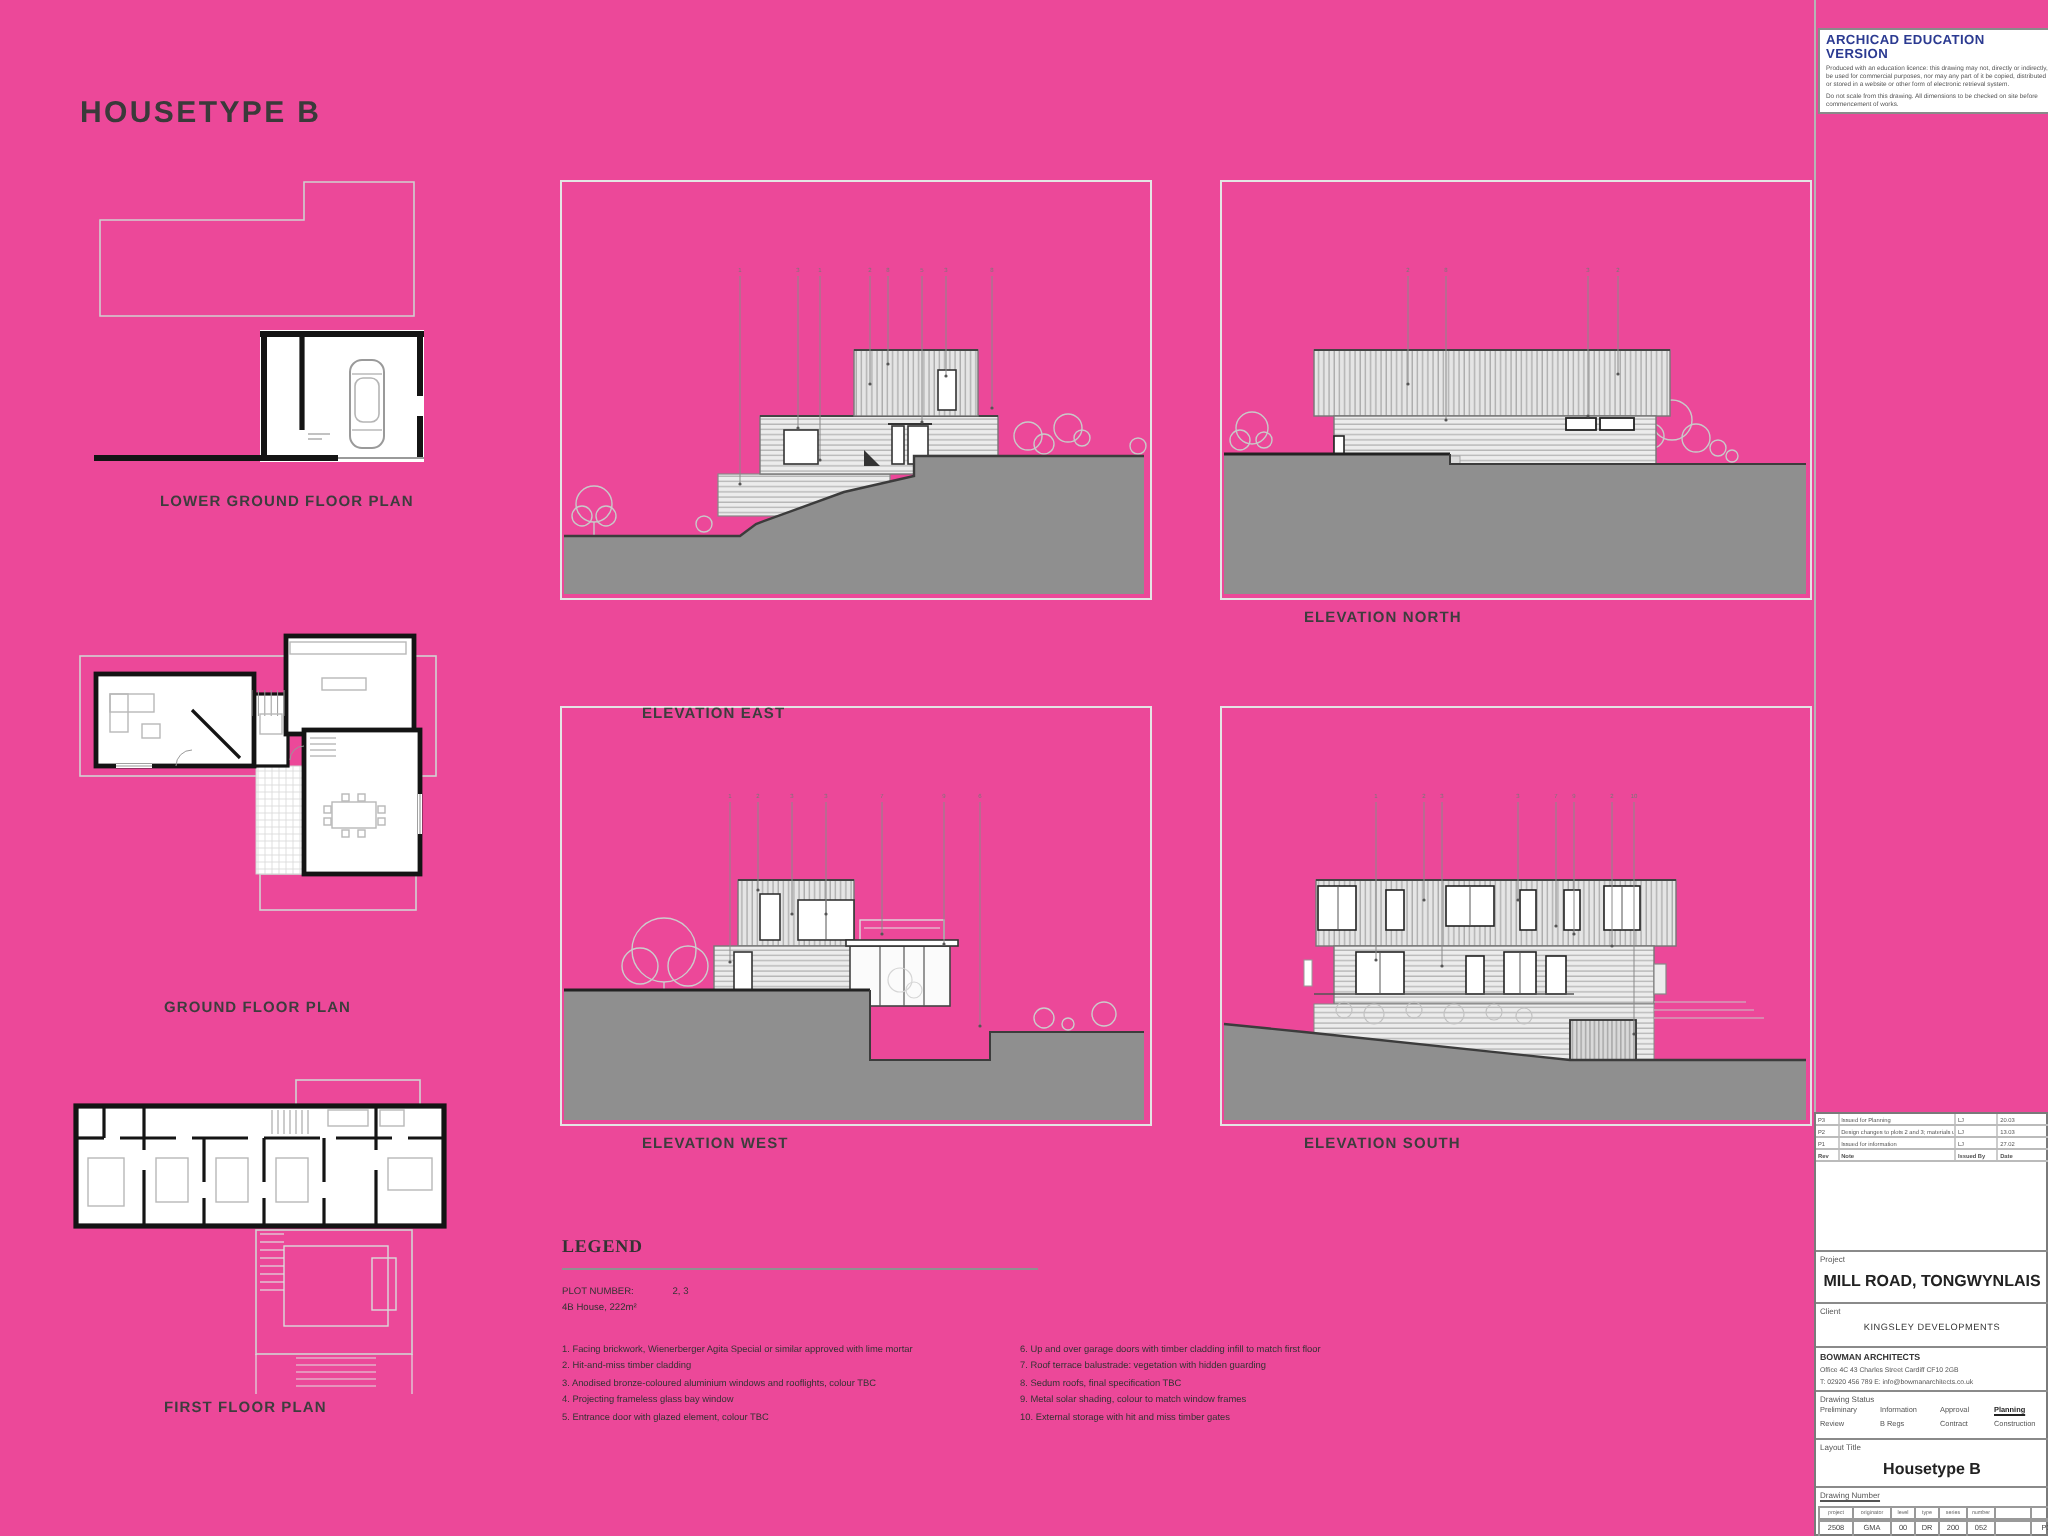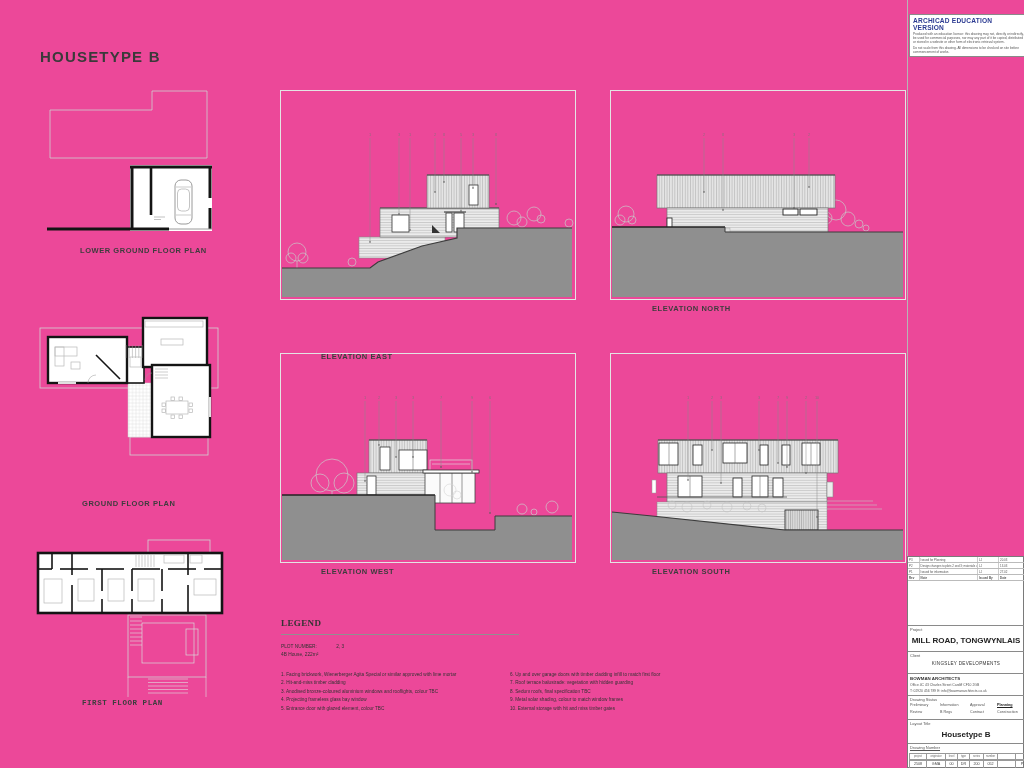--- a/index.html
+++ b/index.html
@@ -189,21 +189,21 @@
     <g fill="none" stroke="#b8b8b8" stroke-width="0.7">
       <rect x="8" y="44" width="18" height="24"></rect>
         <rect x="42" y="44" width="16" height="22"></rect>
       <rect x="72" y="44" width="16" height="22"></rect>
         <rect x="102" y="44" width="16" height="22"></rect>
       <rect x="158" y="44" width="22" height="16"></rect>
       <rect x="128" y="20" width="20" height="8"></rect>
         <rect x="154" y="20" width="12" height="8"></rect>
     </g>
   </svg>
-  <div class="abs lbl" style="left:42px;top:699px;font-family:Liberation Mono, monospace;">FIRST FLOOR PLAN</div>
+  <div class="abs lbl" style="left:42px;top:699px;">FIRST FLOOR PLAN</div>
 
   <div class="abs frame" style="left:280px;top:90px;width:294px;height:208px;"></div>
   <div class="abs frame" style="left:610px;top:90px;width:294px;height:208px;"></div>
   <div class="abs frame" style="left:280px;top:353px;width:294px;height:208px;"></div>
   <div class="abs frame" style="left:610px;top:353px;width:294px;height:208px;"></div>
 
   <svg class="abs" style="left:282px;top:92px;" width="290" height="205" viewBox="0 0 290 205">
     <g fill="none" stroke="#c9c9c9" stroke-width="0.7">
       <circle cx="15" cy="160" r="9"></circle>
         <circle cx="9" cy="166" r="5"></circle>

